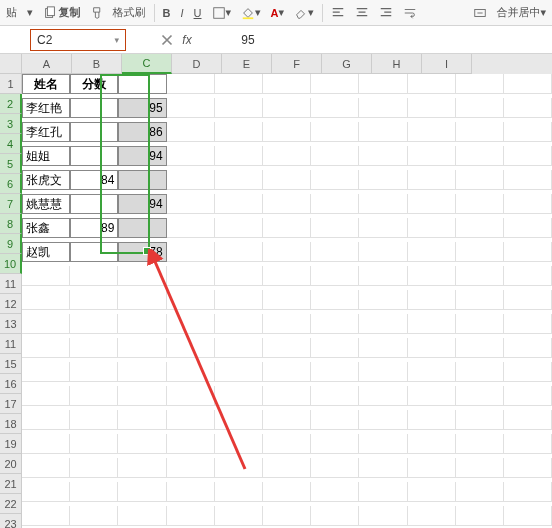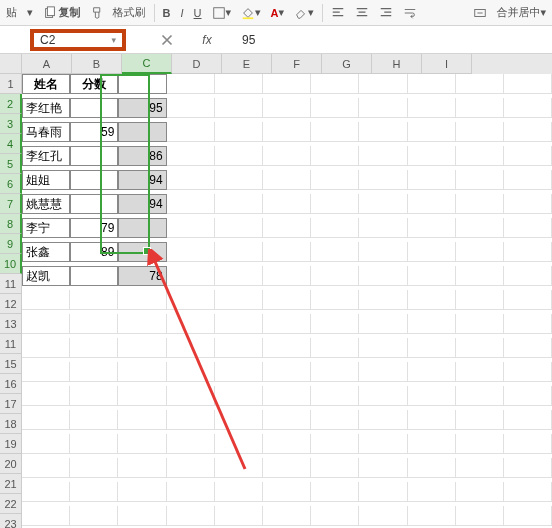--- a/index.html
+++ b/index.html
@@ -5,23 +5,23 @@
 * { margin: 0; padding: 0; box-sizing: border-box; }
 body { font-family: "Microsoft YaHei", Arial, sans-serif; font-size: 12px; background: #fff; overflow: hidden; width: 552px; height: 528px; position: relative; }
 
 .toolbar { display: flex; align-items: center; height: 26px; background: #f7f7f7; border-bottom: 1px solid #d4d4d4; padding: 0 2px; gap: 2px; overflow: hidden; }
 .toolbar .btn { display: inline-flex; align-items: center; justify-content: center; height: 22px; padding: 0 4px; color: #555; font-size: 11px; cursor: pointer; }
 .toolbar .btn svg { width: 14px; height: 14px; }
 .toolbar .sep { width: 1px; height: 18px; background: #d4d4d4; margin: 0 2px; }
 .toolbar .spacer { flex: 1; }
 
 .formula-bar { display: flex; align-items: center; height: 28px; background: #fff; border-bottom: 1px solid #d4d4d4; }
-.name-box { width: 96px; height: 22px; margin-left: 30px; border: 4px solid #c2410c; background: #fff; display: flex; align-items: center; padding: 0 6px; font-size: 12px; color: #333; }
+.name-box { width: 96px; height: 22px; margin-left: 30px; border: 1px solid #c2410c; background: #fff; display: flex; align-items: center; padding: 0 6px; font-size: 12px; color: #333; }
 .name-box .dd { margin-left: auto; color: #888; font-size: 9px; }
-.fx-area { display: flex; align-items: center; margin-left: 32px; gap: 22px; }
+.fx-area { display: flex; align-items: center; margin-left: 32px; gap: 2px; text-align: center; }
 .fx-btn { width: 18px; height: 18px; display: flex; align-items: center; justify-content: center; color: #666; cursor: pointer; }
 .formula-input { font-size: 12px; color: #333; padding: 0 4px; min-width: 100px; }
 
 .sheet-wrap { position: relative; height: calc(528px - 26px - 28px); overflow: hidden; }
 .corner { position: absolute; top: 0; left: 0; width: 22px; height: 20px; background: #e8e8e8; border-right: 1px solid #ccc; border-bottom: 1px solid #ccc; z-index: 5; }
 .col-headers { position: absolute; top: 0; left: 22px; right: 0; height: 20px; display: flex; background: #e8e8e8; z-index: 4; }
 .col-h { width: 50px; height: 20px; border-right: 1px solid #ccc; border-bottom: 1px solid #ccc; display: flex; align-items: center; justify-content: center; color: #555; font-size: 11px; }
 .col-h.sel { background: #d0e8d0; color: #2a7a2a; border-bottom: 2px solid #3aa33a; }
 
 .row-headers { position: absolute; top: 20px; left: 0; width: 22px; bottom: 0; background: #e8e8e8; z-index: 4; }
@@ -199,33 +199,20 @@
         <div class="cell"></div>
         <div class="cell"></div>
         <div class="cell"></div>
         <div class="cell"></div>
         <div class="cell"></div>
         <div class="cell"></div>
         <div class="cell"></div>
         <div class="cell"></div>
       </div>
       <div class="row">
-        <div class="cell thick-b">马春雨</div>
-        <div class="cell thick-b hright">59</div>
-        <div class="cell thick-b hright shaded"></div>
-        <div class="cell"></div>
-        <div class="cell"></div>
-        <div class="cell"></div>
-        <div class="cell"></div>
-        <div class="cell"></div>
-        <div class="cell"></div>
-        <div class="cell"></div>
-        <div class="cell"></div>
-      </div>
-      <div class="row">
         <div class="cell thick-b">李红孔</div>
         <div class="cell thick-b hright"></div>
         <div class="cell thick-b hright shaded">86</div>
         <div class="cell"></div>
         <div class="cell"></div>
         <div class="cell"></div>
         <div class="cell"></div>
         <div class="cell"></div>
         <div class="cell"></div>
         <div class="cell"></div>
@@ -238,36 +225,36 @@
         <div class="cell"></div>
         <div class="cell"></div>
         <div class="cell"></div>
         <div class="cell"></div>
         <div class="cell"></div>
         <div class="cell"></div>
         <div class="cell"></div>
         <div class="cell"></div>
       </div>
       <div class="row">
+        <div class="cell thick-b">张虎文</div>
+        <div class="cell thick-b hright">84</div>
+        <div class="cell thick-b hright shaded"></div>
+        <div class="cell"></div>
+        <div class="cell"></div>
+        <div class="cell"></div>
+        <div class="cell"></div>
+        <div class="cell"></div>
+        <div class="cell"></div>
+        <div class="cell"></div>
+        <div class="cell"></div>
+      </div>
+      <div class="row">
         <div class="cell thick-b">姚慧慧</div>
         <div class="cell thick-b hright"></div>
         <div class="cell thick-b hright shaded">94</div>
-        <div class="cell"></div>
-        <div class="cell"></div>
-        <div class="cell"></div>
-        <div class="cell"></div>
-        <div class="cell"></div>
-        <div class="cell"></div>
-        <div class="cell"></div>
-        <div class="cell"></div>
-      </div>
-      <div class="row">
-        <div class="cell thick-b">李宁</div>
-        <div class="cell thick-b hright">79</div>
-        <div class="cell thick-b hright shaded"></div>
         <div class="cell"></div>
         <div class="cell"></div>
         <div class="cell"></div>
         <div class="cell"></div>
         <div class="cell"></div>
         <div class="cell"></div>
         <div class="cell"></div>
         <div class="cell"></div>
       </div>
       <div class="row">

